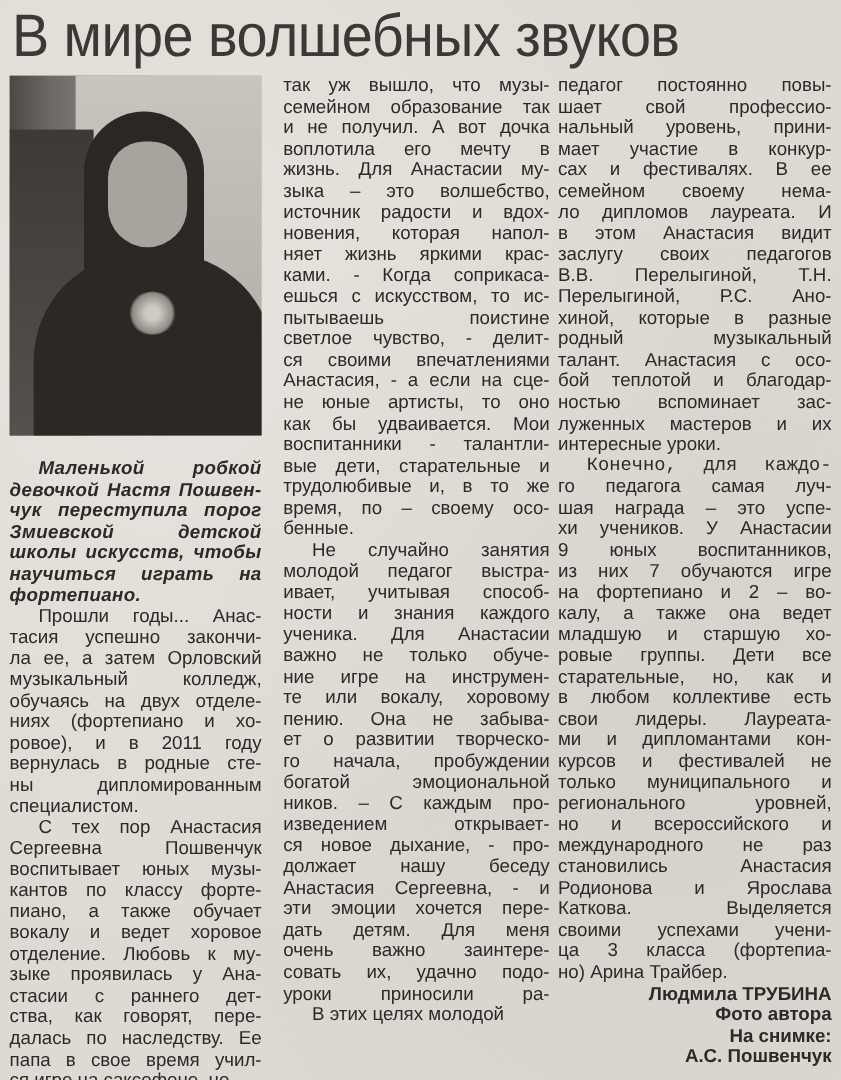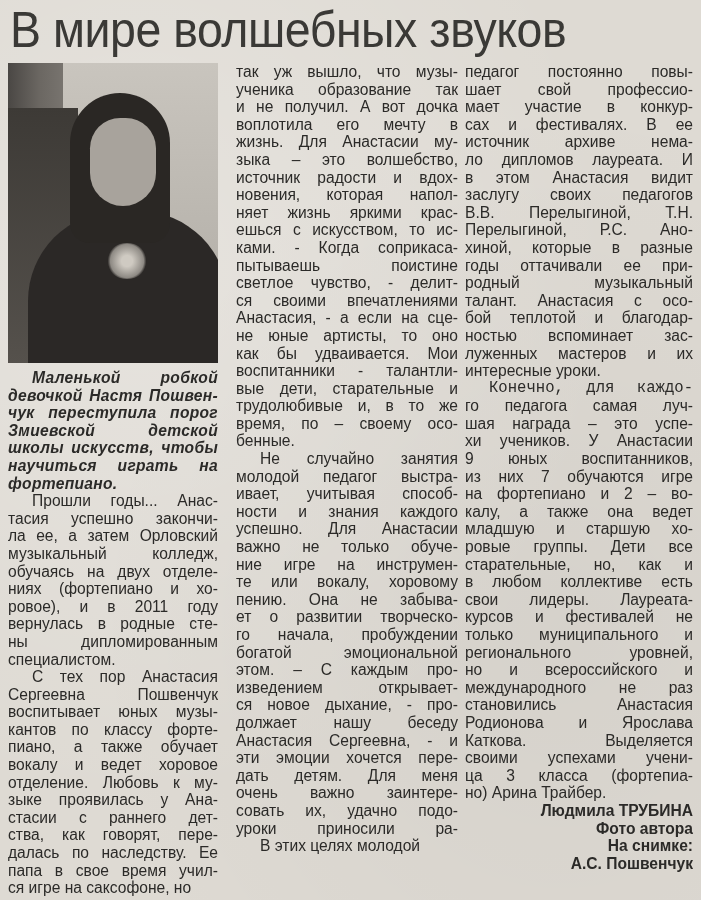--- a/index.html
+++ b/index.html
@@ -31,21 +31,21 @@
     background:linear-gradient(90deg,#4a4744 0%,#6b6762 15%,#9e9a94 60%,#bdb9b2 100%);
     overflow:hidden;
   }
   .photo .wall { position:absolute; left:55px; top:0; width:155px; height:300px; background:linear-gradient(180deg,#c9c5be,#aeaaa3); }
   .photo .frame { position:absolute; left:0; top:45px; width:70px; height:255px; background:linear-gradient(180deg,#3d3a36,#55514c); }
   .photo .hair { position:absolute; left:62px; top:30px; width:100px; height:150px; border-radius:50px 50px 20px 20px; background:#2a2724; }
   .photo .face { position:absolute; left:82px; top:55px; width:66px; height:88px; border-radius:33px 33px 36px 36px; background:#a8a39c; }
   .photo .body { position:absolute; left:20px; top:148px; width:200px; height:160px; border-radius:90px 90px 0 0; background:#2b2826; }
   .photo .neck { position:absolute; left:102px; top:140px; width:28px; height:35px; background:#99948d; }
   .photo .necklace { position:absolute; left:98px; top:180px; width:42px; height:36px; border-radius:50%; background:radial-gradient(circle,#cfcac2 20%,#8e8a84 60%,transparent 70%); }
-  .caption { margin-top:6px; font-weight:bold; font-style:italic; font-size:15.6px; line-height:17.6px; letter-spacing:0.3px; }
+  .caption { margin-top:19px; font-weight:bold; font-style:italic; font-size:15.6px; line-height:17.6px; letter-spacing:0.3px; }
   .byline { text-align:right; font-weight:bold; font-size:15.6px; line-height:17.6px; }
 </style>
 </head>
 <body>
 
 <div class="headline">В мире волшебных звуков</div>
 
 <div class="col col1">
   <div class="photo">
     <div class="wall"></div>
@@ -87,99 +87,100 @@
       <span class="line">стасии с раннего дет-</span>
       <span class="line">ства, как говорят, пере-</span>
       <span class="line">далась по наследству. Ее</span>
       <span class="line">папа в свое время учил-</span>
       <span class="line last">ся игре на саксофоне, но</span>
     </div>
 </div>
 
 <div class="col col2" id="c2">
     <span class="line">так уж вышло, что музы-</span>
-    <span class="line">ученика образование так</span>
+    <span class="line">семейном образование так</span>
     <span class="line">и не получил. А вот дочка</span>
     <span class="line">воплотила его мечту в</span>
     <span class="line">жизнь. Для Анастасии му-</span>
     <span class="line">зыка – это волшебство,</span>
     <span class="line">источник радости и вдох-</span>
     <span class="line">новения, которая напол-</span>
     <span class="line">няет жизнь яркими крас-</span>
+    <span class="line">ками. - Когда соприкаса-</span>
     <span class="line">ешься с искусством, то ис-</span>
-    <span class="line">ками. - Когда соприкаса-</span>
     <span class="line">пытываешь поистине</span>
     <span class="line">светлое чувство, - делит-</span>
     <span class="line">ся своими впечатлениями</span>
     <span class="line">Анастасия, - а если на сце-</span>
     <span class="line">не юные артисты, то оно</span>
     <span class="line">как бы удваивается. Мои</span>
     <span class="line">воспитанники - талантли-</span>
     <span class="line">вые дети, старательные и</span>
     <span class="line">трудолюбивые и, в то же</span>
     <span class="line">время, по – своему осо-</span>
     <span class="line last">бенные.</span>
     <span class="line" style="padding-left: 24px;">Не случайно занятия</span>
     <span class="line">молодой педагог выстра-</span>
     <span class="line">ивает, учитывая способ-</span>
     <span class="line">ности и знания каждого</span>
-    <span class="line">успешно. Для Анастасии</span>
+    <span class="line">ученика. Для Анастасии</span>
     <span class="line">важно не только обуче-</span>
     <span class="line">ние игре на инструмен-</span>
     <span class="line">те или вокалу, хоровому</span>
     <span class="line">пению. Она не забыва-</span>
     <span class="line">ет о развитии творческо-</span>
     <span class="line">го начала, пробуждении</span>
     <span class="line">богатой эмоциональной</span>
-    <span class="line">этом. – С каждым про-</span>
+    <span class="line">ников. – С каждым про-</span>
     <span class="line">изведением открывает-</span>
     <span class="line">ся новое дыхание, - про-</span>
     <span class="line">должает нашу беседу</span>
     <span class="line">Анастасия Сергеевна, - и</span>
     <span class="line">эти эмоции хочется пере-</span>
     <span class="line">дать детям. Для меня</span>
     <span class="line">очень важно заинтере-</span>
     <span class="line">совать их, удачно подо-</span>
     <span class="line">уроки приносили ра-</span>
     <span class="line last" style="padding-left: 24px;">В этих целях молодой</span>
   </div>
 
 <div class="col col3">
   <div id="c3">
       <span class="line">педагог постоянно повы-</span>
       <span class="line">шает свой профессио-</span>
+      <span class="line">нальный уровень, прини-</span>
       <span class="line">мает участие в конкур-</span>
       <span class="line">сах и фестивалях. В ее</span>
-      <span class="line">источник архиве нема-</span>
+      <span class="line">семейном своему нема-</span>
       <span class="line">ло дипломов лауреата. И</span>
       <span class="line">в этом Анастасия видит</span>
       <span class="line">заслугу своих педагогов</span>
       <span class="line">В.В. Перелыгиной, Т.Н.</span>
       <span class="line">Перелыгиной, Р.С. Ано-</span>
       <span class="line">хиной, которые в разные</span>
-      <span class="line">годы оттачивали ее при-</span>
       <span class="line">родный музыкальный</span>
       <span class="line">талант. Анастасия с осо-</span>
       <span class="line">бой теплотой и благодар-</span>
       <span class="line">ностью вспоминает зас-</span>
       <span class="line">луженных мастеров и их</span>
       <span class="line last">интересные уроки.</span>
       <span class="line" style="padding-left: 24px; font-family: Liberation Mono, monospace;">Конечно, для каждо-</span>
       <span class="line">го педагога самая луч-</span>
       <span class="line">шая награда – это успе-</span>
       <span class="line">хи учеников. У Анастасии</span>
       <span class="line">9 юных воспитанников,</span>
       <span class="line">из них 7 обучаются игре</span>
       <span class="line">на фортепиано и 2 – во-</span>
       <span class="line">калу, а также она ведет</span>
       <span class="line">младшую и старшую хо-</span>
       <span class="line">ровые группы. Дети все</span>
       <span class="line">старательные, но, как и</span>
       <span class="line">в любом коллективе есть</span>
       <span class="line">свои лидеры. Лауреата-</span>
+      <span class="line">ми и дипломантами кон-</span>
       <span class="line">курсов и фестивалей не</span>
       <span class="line">только муниципального и</span>
       <span class="line">регионального уровней,</span>
       <span class="line">но и всероссийского и</span>
       <span class="line">международного не раз</span>
       <span class="line">становились Анастасия</span>
       <span class="line">Родионова и Ярослава</span>
       <span class="line">Каткова. Выделяется</span>
       <span class="line">своими успехами учени-</span>
       <span class="line">ца 3 класса (фортепиа-</span>

